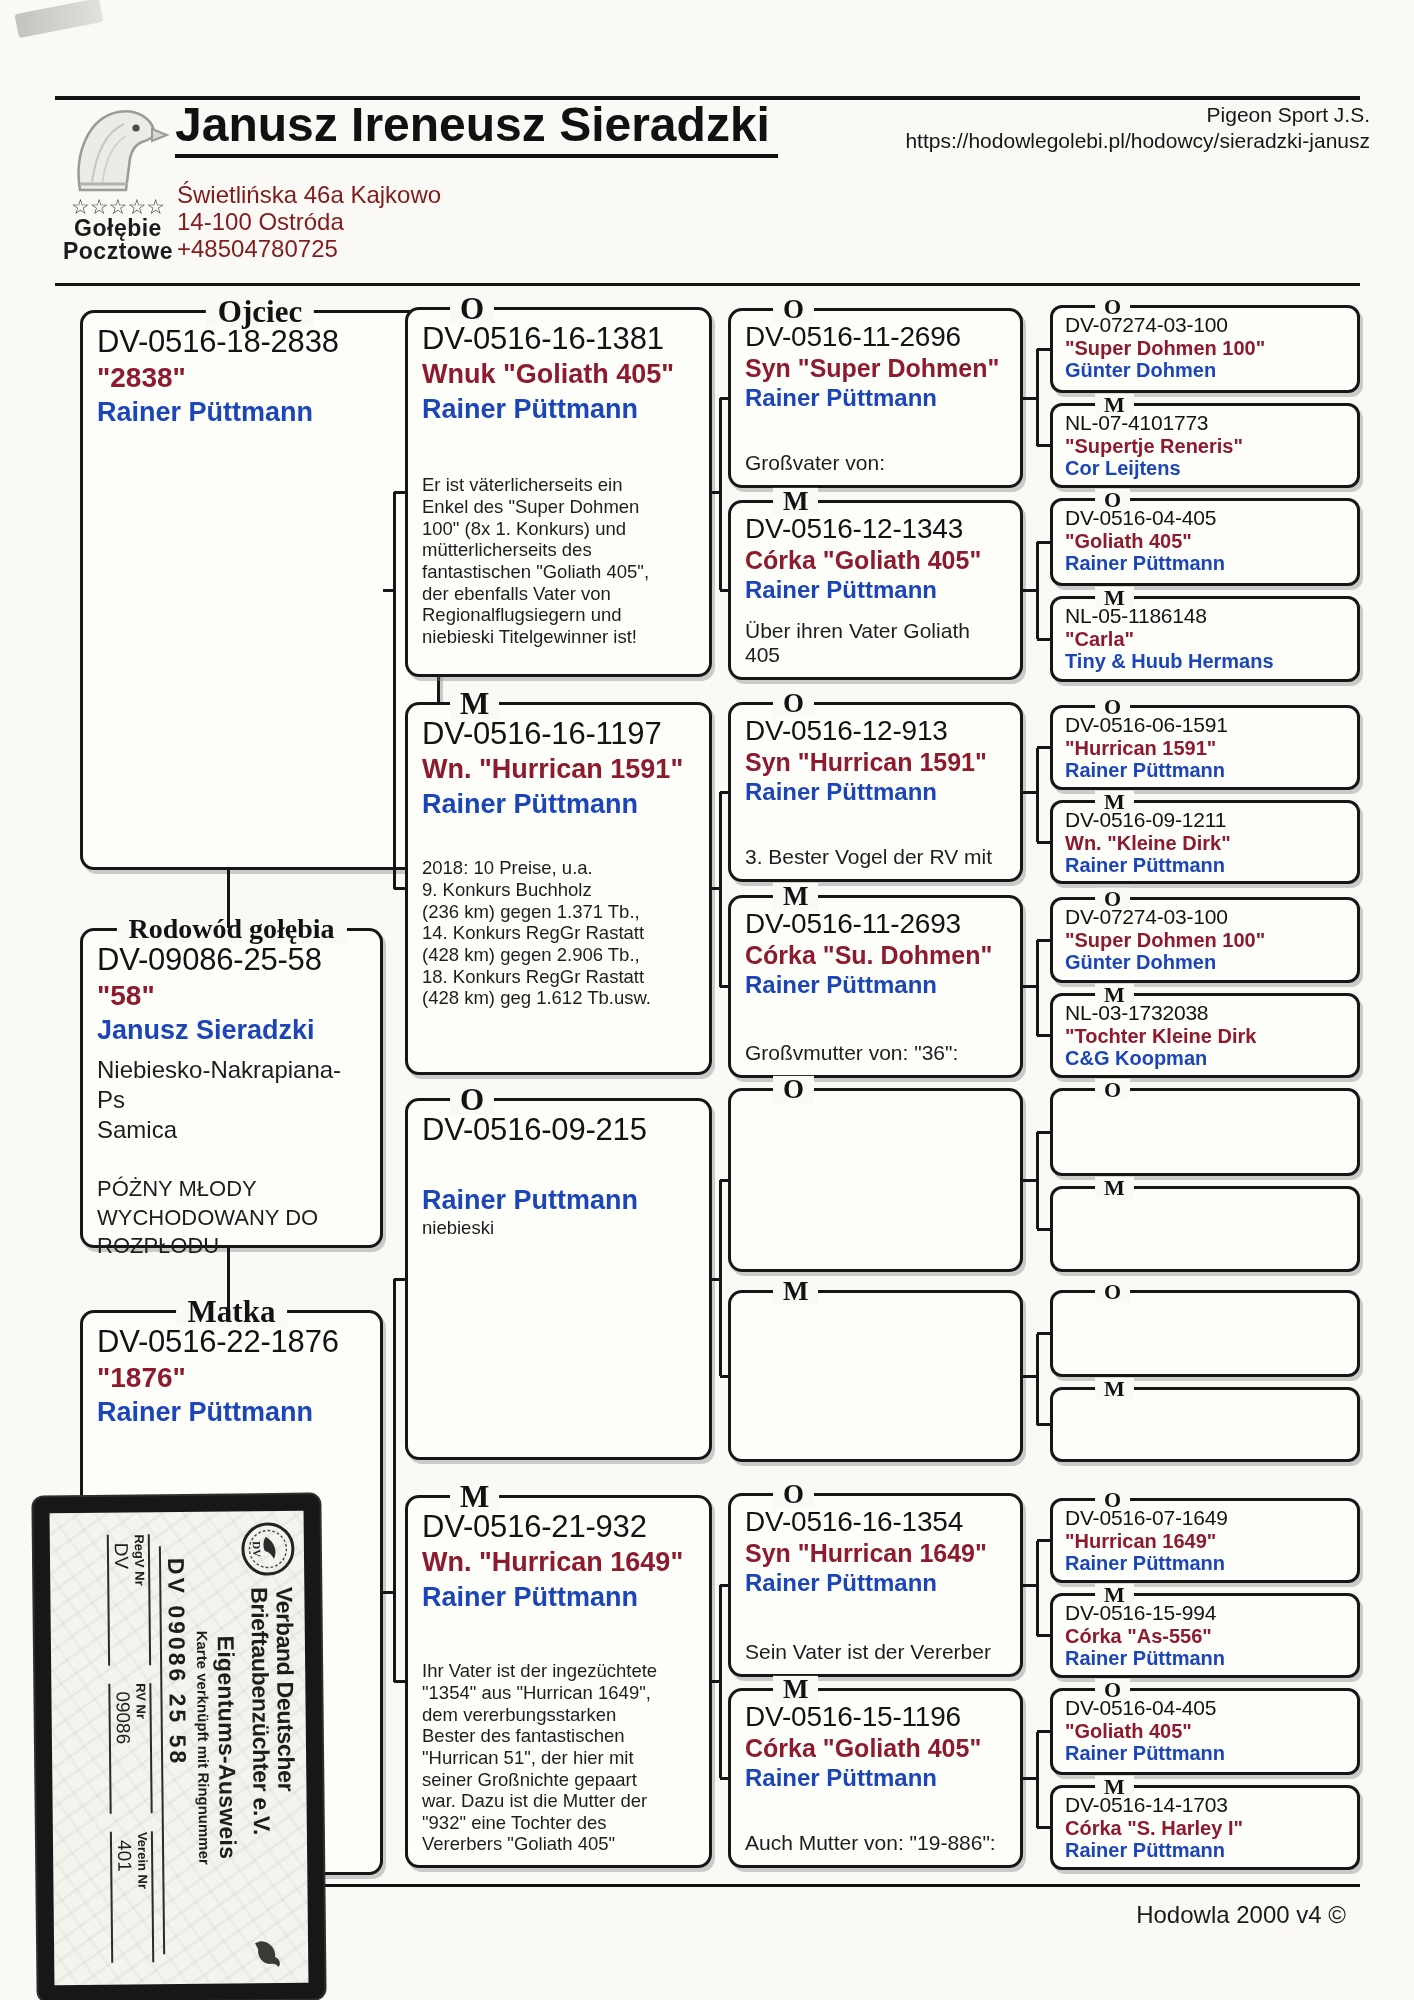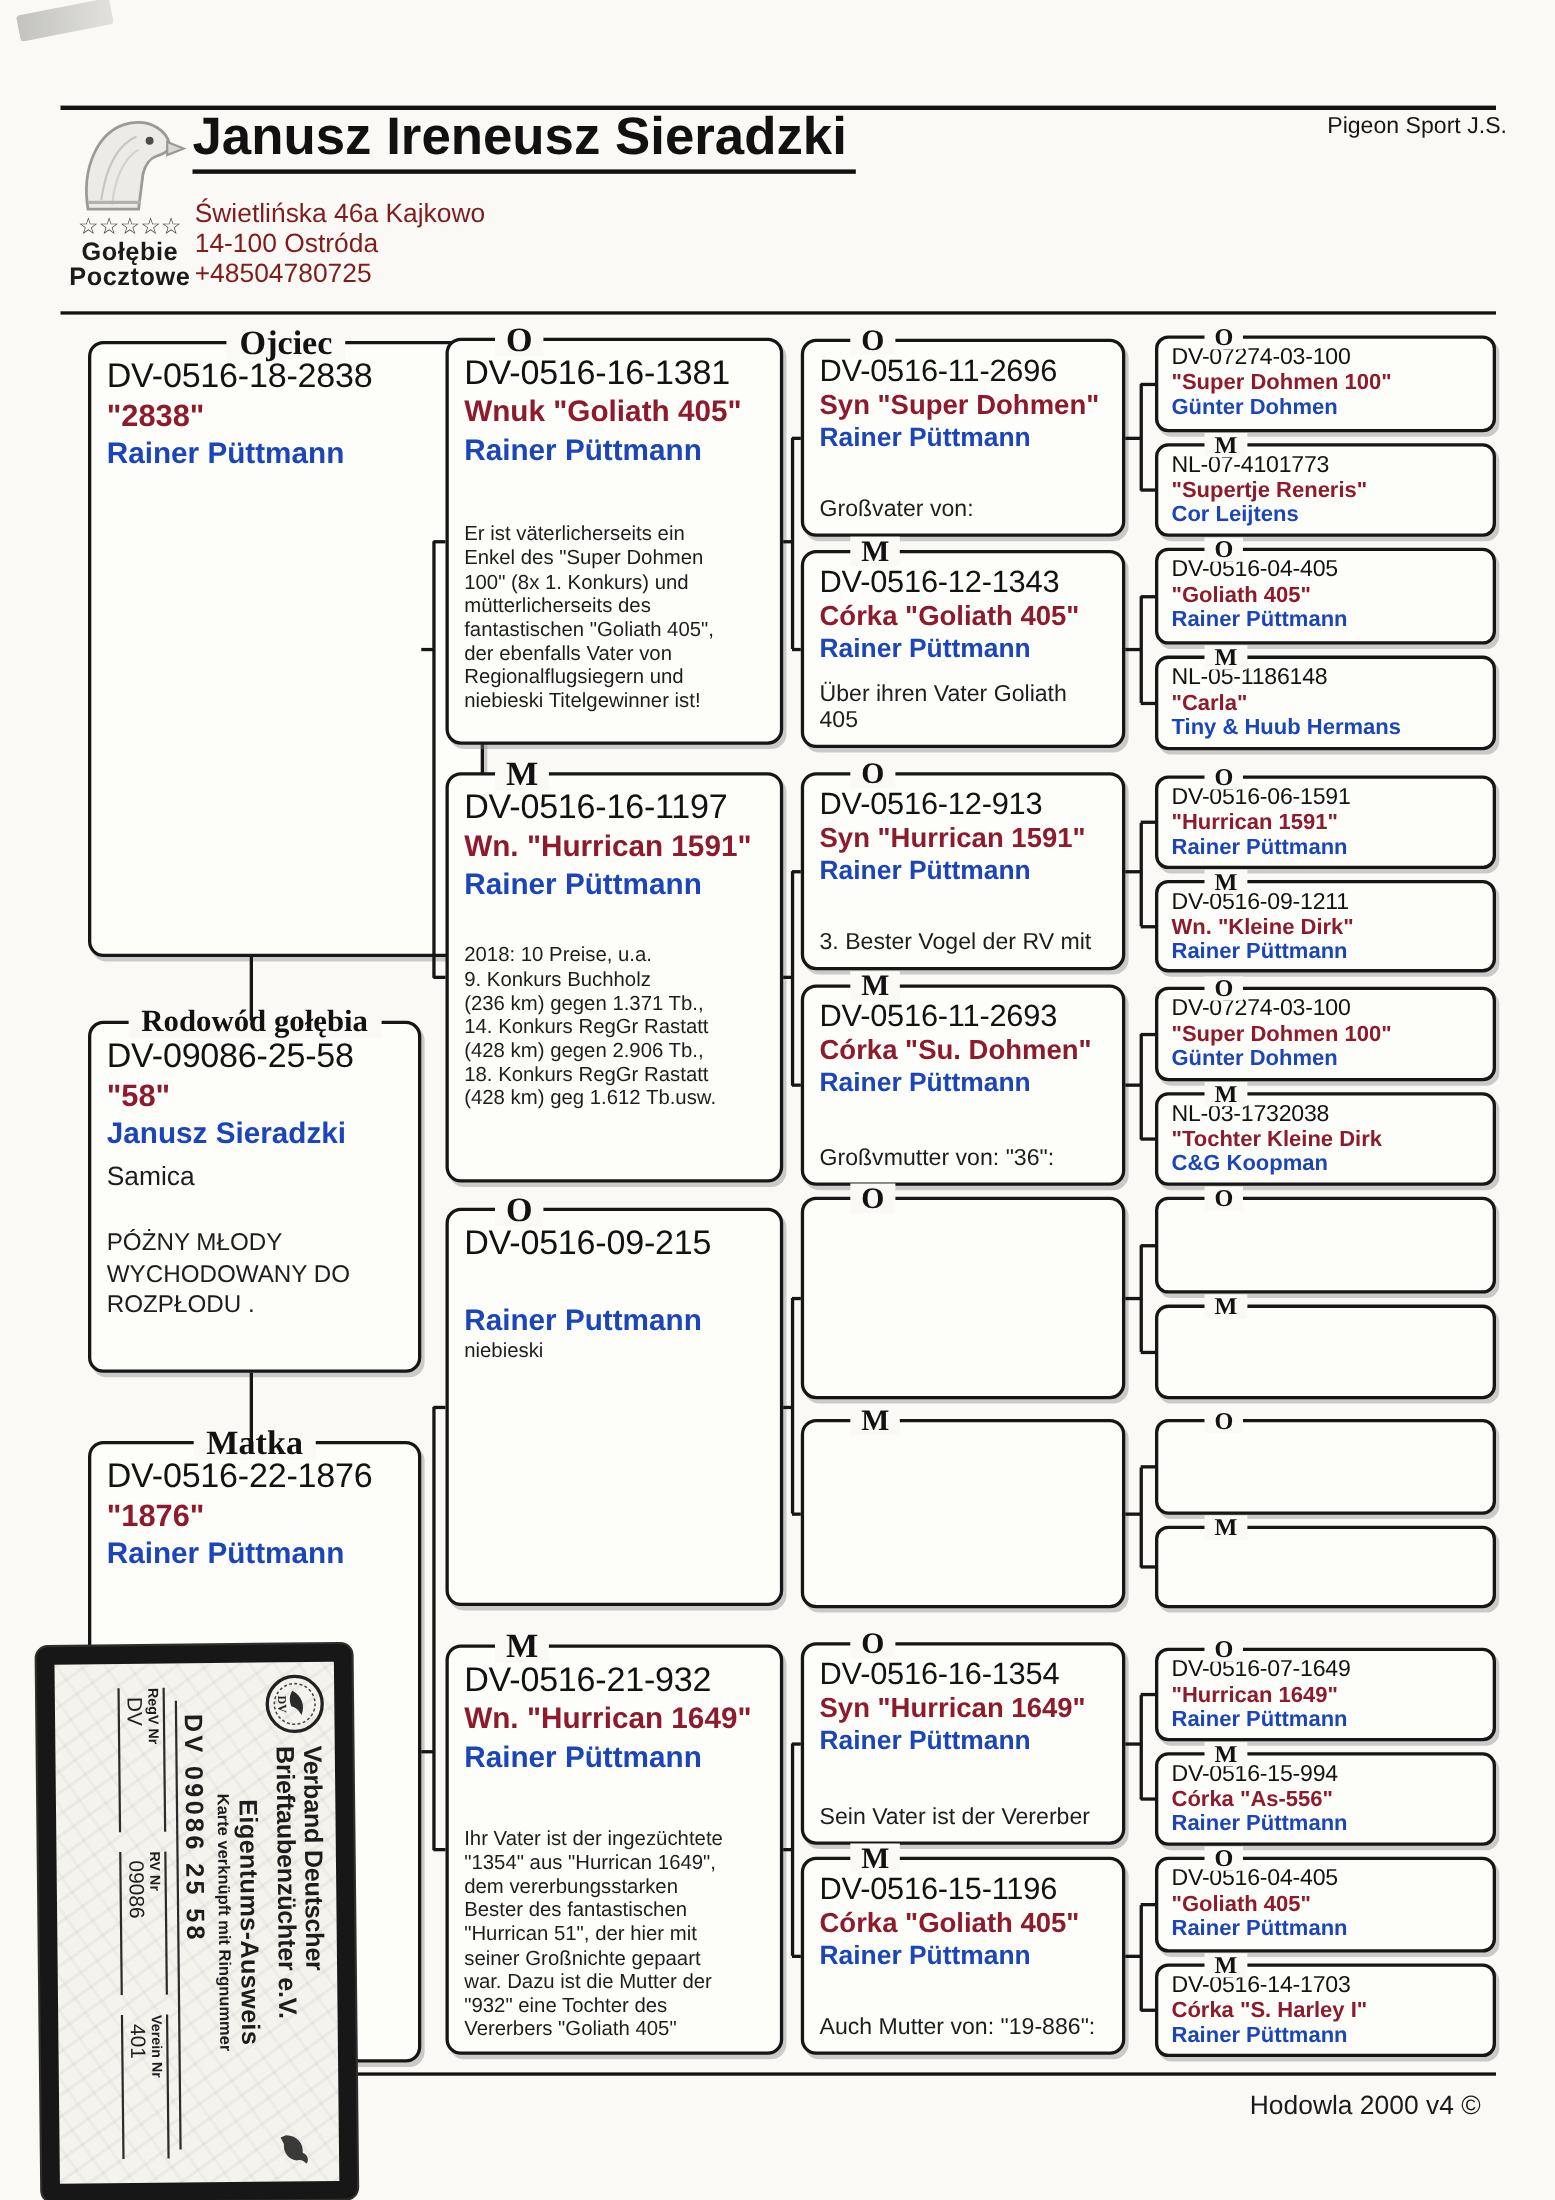--- a/index.html
+++ b/index.html
@@ -130,35 +130,37 @@
   </div>
 
   <h1 class="breeder-name">Janusz Ireneusz Sieradzki</h1>
   <div class="addr">
     <div>Świetlińska 46a Kajkowo</div>
     <div>14-100 Ostróda</div>
     <div>+48504780725</div>
   </div>
   <div class="head-right">
     <div>Pigeon Sport J.S.</div>
+    <div class="site">https://hodowlegolebi.pl/hodowcy/sieradzki-janusz</div>
   </div>
 
   <div id="pedigree">
       <div class="pbox g1" style="left: 80px; top: 310px; width: 360px; height: 560px;">
         <span class="box-label">Ojciec</span>
         <div class="ring">DV-0516-18-2838</div>
         <div class="bname">"2838"</div>
         <div class="fancier">Rainer Püttmann</div>
       </div>
       <div class="pbox g1 g1sub" style="left: 80px; top: 928px; width: 303px; height: 320px;">
         <span class="box-label">Rodowód gołębia</span>
         <div class="ring">DV-09086-25-58</div>
         <div class="bname">"58"</div>
         <div class="fancier">Janusz Sieradzki</div>
         <div class="info">
+          <div>Niebiesko-Nakrapiana-Ps</div>
           <div>Samica</div>
         </div>
         <div class="info2">
           <div>PÓŻNY MŁODY</div>
           <div>WYCHODOWANY DO</div>
           <div>ROZPŁODU .</div>
         </div>
       </div>
       <div class="pbox g1" style="left: 80px; top: 1310px; width: 303px; height: 565px;">
         <span class="box-label">Matka</span>

